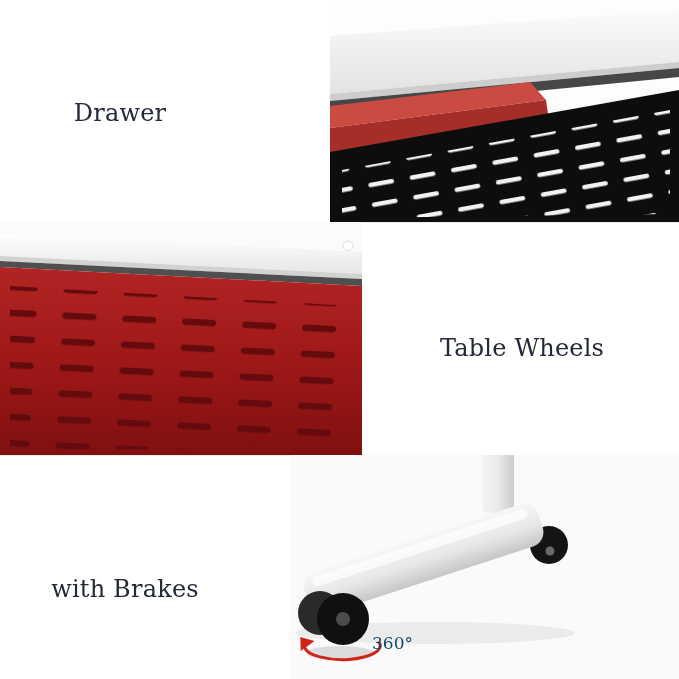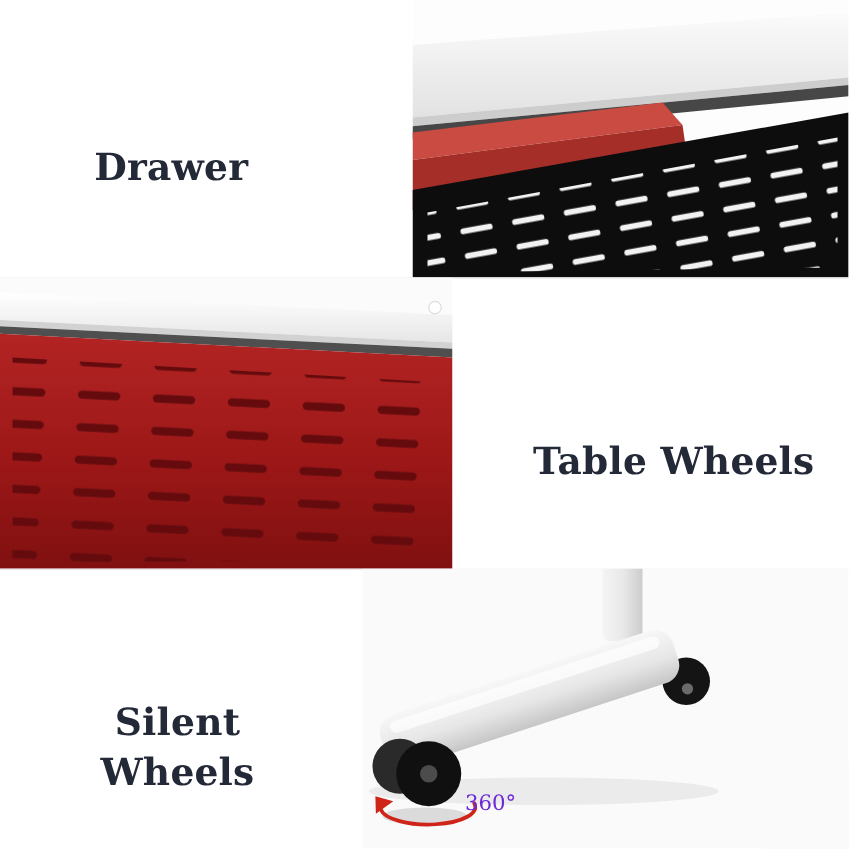--- a/index.html
+++ b/index.html
@@ -15,37 +15,37 @@
     position: absolute;
     left: 0;
     width: 679px;
     height: 1px;
     background: #ececec;
   }
   .photo { position: absolute; }
   .photo svg { display: block; }
   .feature-label {
     position: absolute;
-    margin: 17px;
+    margin: 0;
     color: #232937;
-    font-size: 30px;
-    font-weight: 700;
+    font-size: 24px;
+    font-weight: 400;
     line-height: 1.32;
     text-align: center;
     letter-spacing: 0.2px;
   }
   .label-drawer   { left: 20px;  top: 98px;  width: 200px; }
   .label-barrier  { left: 390px; top: 333px; width: 264px; }
   .label-wheels   { left: 8px;   top: 542px; width: 234px; }
   .rotation-label {
     position: absolute;
     left: 372px;
     top: 633px;
     font-size: 17px;
-    color: #6d28d9;
+    color: #0c4a6e;
     font-family: "DejaVu Serif", "Liberation Serif", serif;
   }
 </style>
 </head>
 <body>
 
 <div class="canvas">
 
   <section>
     <h2 class="feature-label label-drawer">Drawer</h2>
@@ -112,21 +112,22 @@
       </svg>
     </div>
 
     <h2 class="feature-label label-barrier">Table Wheels</h2>
   </section>
 
   <div class="divider" style="top:455px;"></div>
 
   <section>
     <h2 class="feature-label label-wheels">
-      <span>Silent Wheels</span><br>
+      <br>
+      <span>with Brakes</span>
     </h2>
 
     <div class="photo" style="left:290px; top:455px; width:389px; height:224px;">
       <svg viewBox="0 0 389 224" width="389" height="224">
         <defs>
           <linearGradient id="legG" x1="0" y1="0" x2="1" y2="0">
             <stop offset="0" stop-color="#f4f4f4"></stop>
             <stop offset="0.5" stop-color="#e9e9e9"></stop>
             <stop offset="1" stop-color="#cccccc"></stop>
           </linearGradient>

